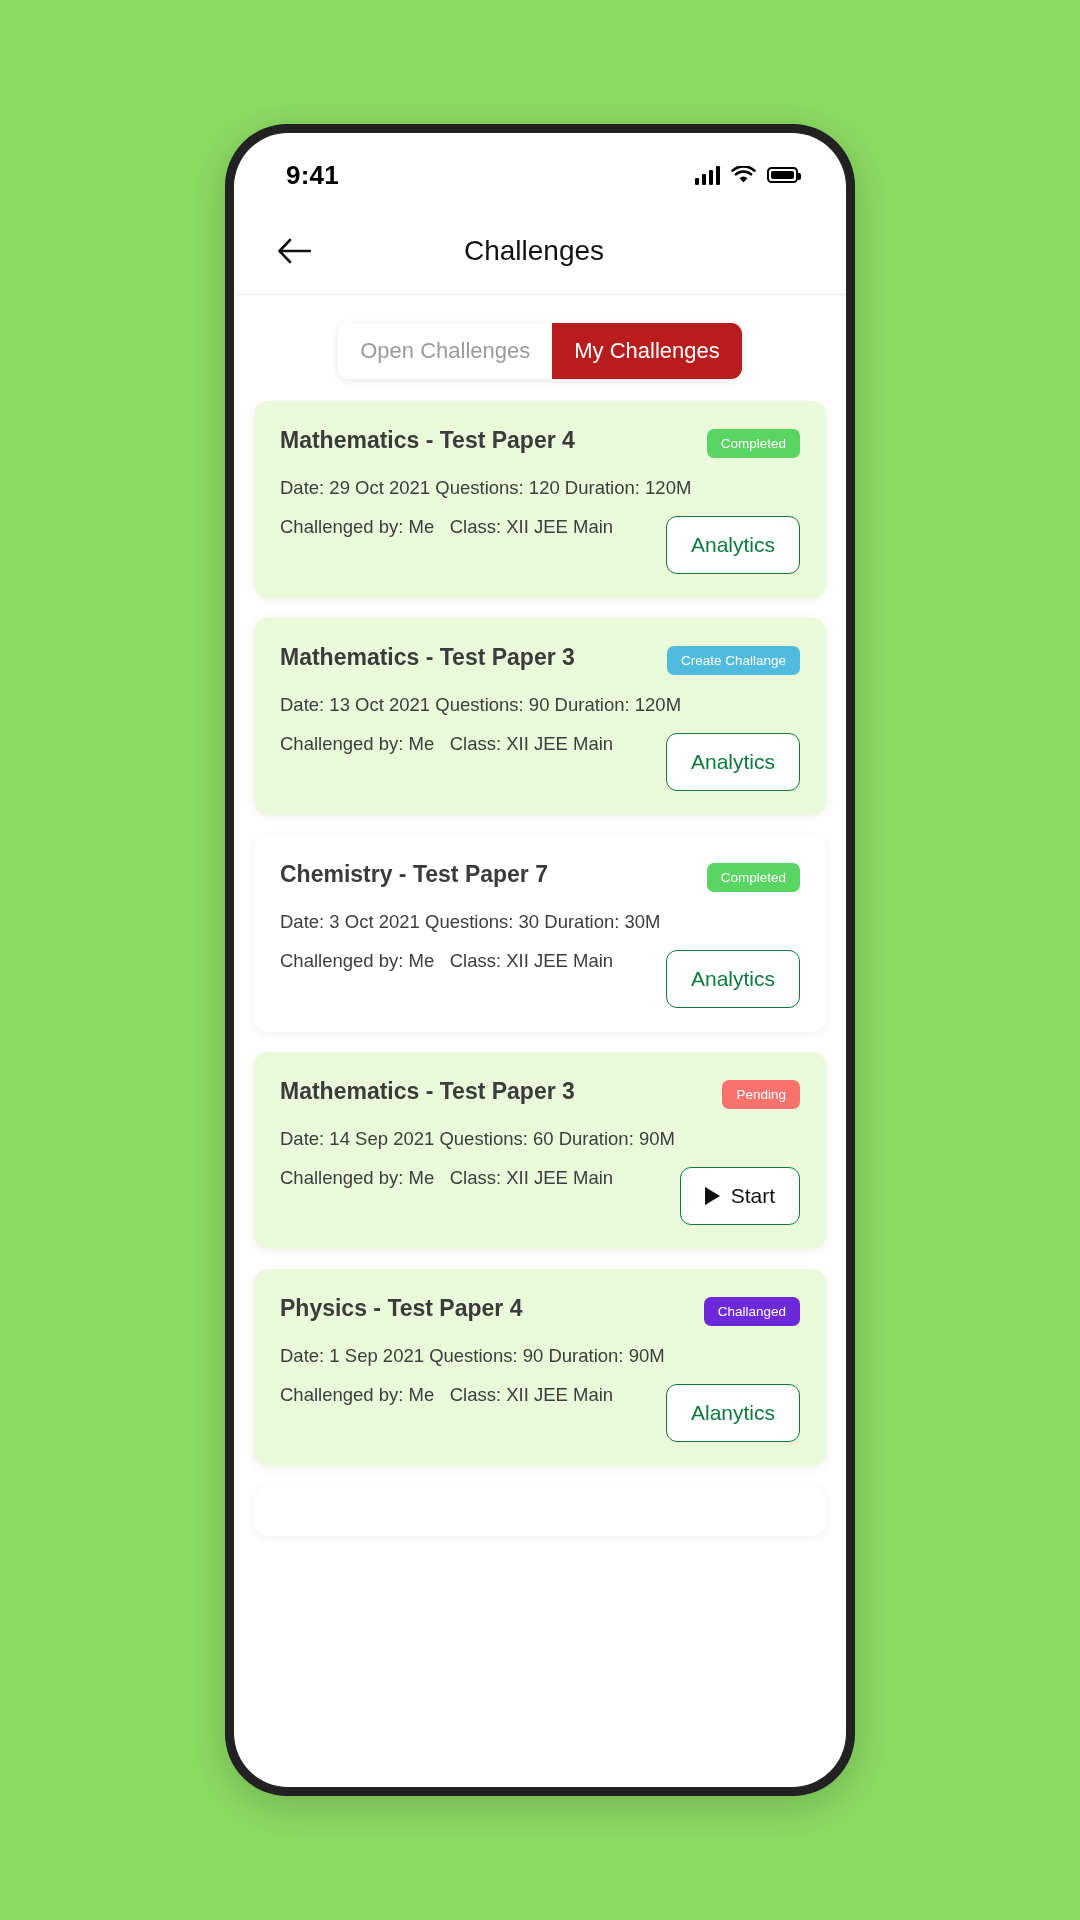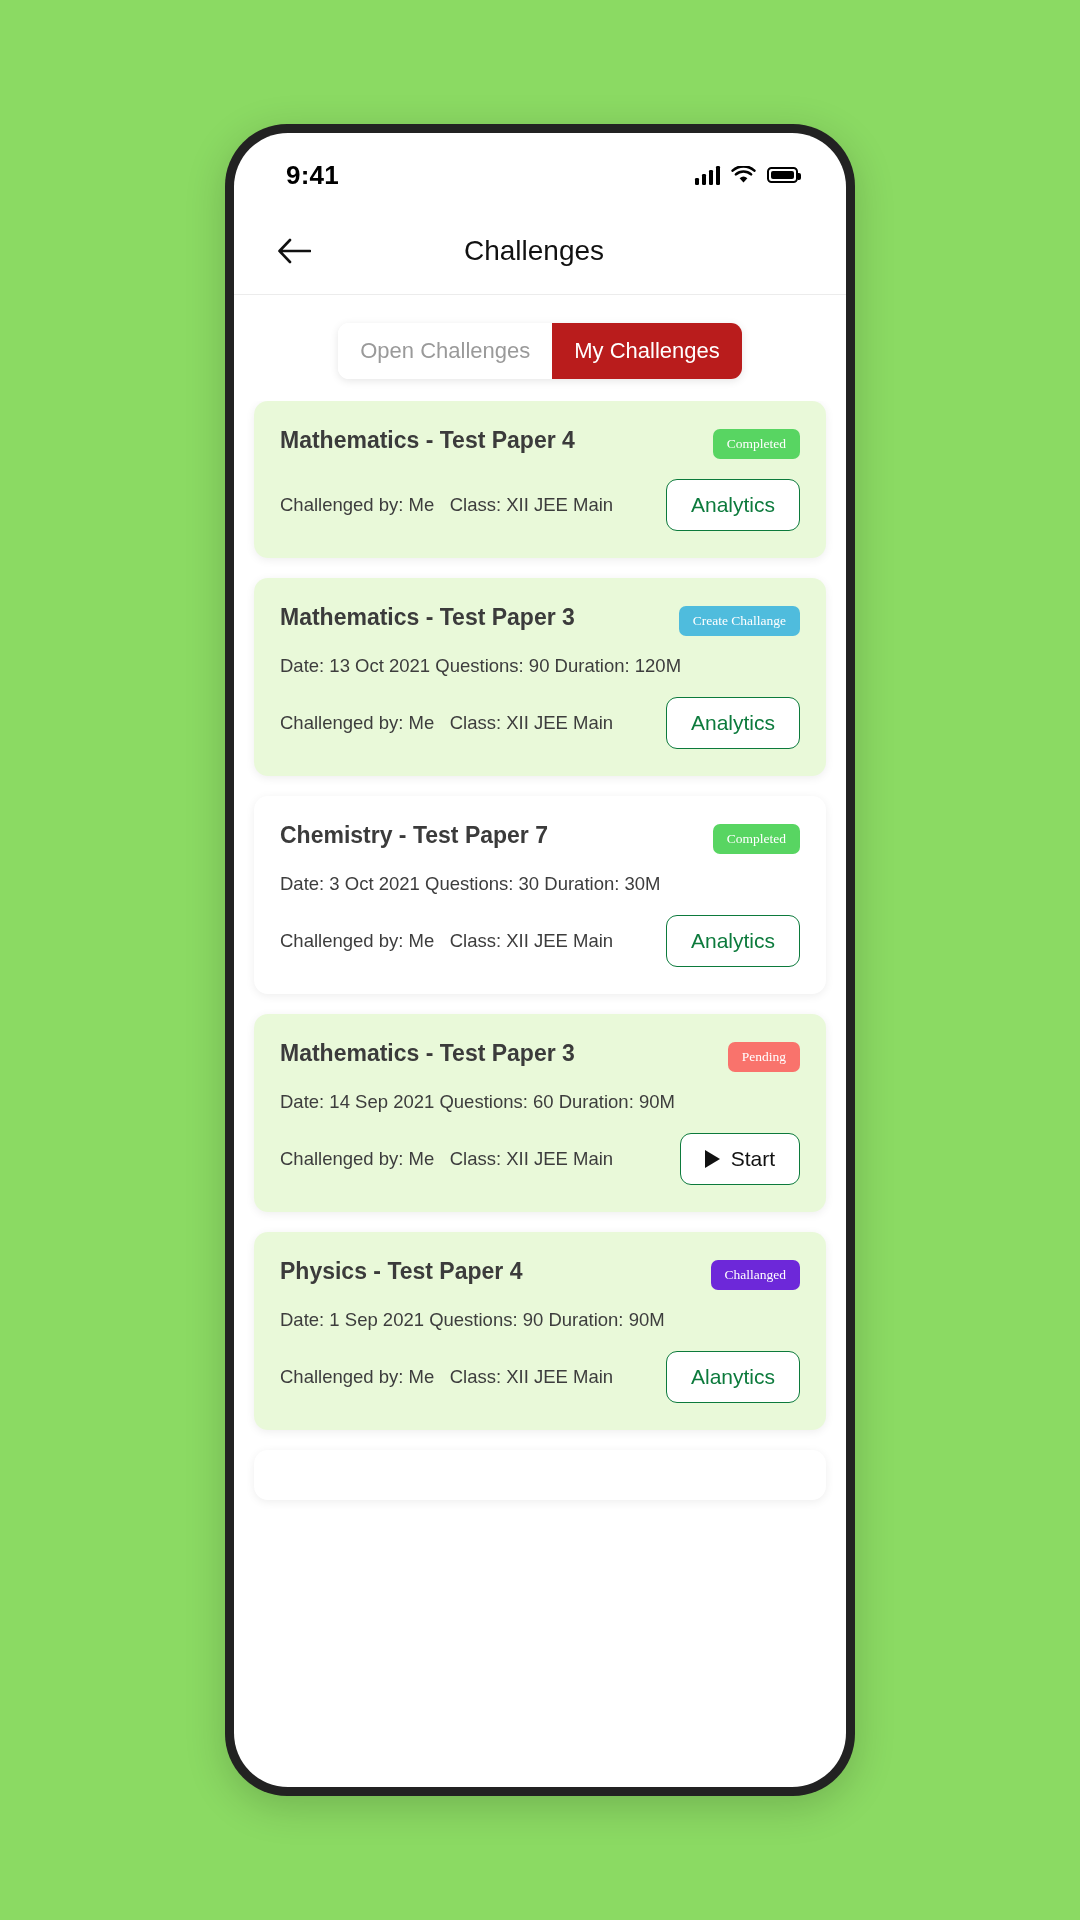--- a/index.html
+++ b/index.html
@@ -150,37 +150,35 @@
     line-height: 1.2;
   }
   .badge {
     font-size: 13.5px;
     color: #fff;
     padding: 7px 14px;
     border-radius: 7px;
     white-space: nowrap;
     flex-shrink: 0;
     margin-top: 2px;
-    font-family: Liberation Serif, serif;
   }
   .badge.completed { background: #58D562; }
   .badge.create    { background: #4FBCDD; }
   .badge.pending   { background: #F9736C; }
   .badge.challenged{ background: #6d28d9; }
 
   .card-meta {
     margin-top: 19px;
     font-size: 18.5px;
     color: #3d3d3d;
     white-space: nowrap;
   }
   .card-bottom {
     margin-top: 17px;
     display: flex;
-    align-items: center;
     justify-content: space-between;
     gap: 8px;
     min-height: 58px;
   }
   .card-sub {
     font-size: 18.5px;
     color: #3d3d3d;
     white-space: nowrap;
   }
   .action-btn {
@@ -245,20 +243,21 @@
         <div class="tab active">My Challenges</div>
       </div>
     </div>
 
     <div class="card-list">
         <div class="card tint-green">
           <div class="card-top">
             <div class="card-title">Mathematics - Test Paper 4</div>
             <div class="badge completed">Completed</div>
           </div>
+          <div class="card-meta">Date: 29 Oct 2021  Questions: 120  Duration: 120M</div>
           <div class="card-bottom">
             <div class="card-sub"><span>Challenged by: Me</span>&nbsp;&nbsp;&nbsp;<span>Class: XII JEE Main</span></div>
             <div class="action-btn">
               <span>Analytics</span>
             </div>
           </div>
         </div>
         <div class="card tint-green">
           <div class="card-top">
             <div class="card-title">Mathematics - Test Paper 3</div>

